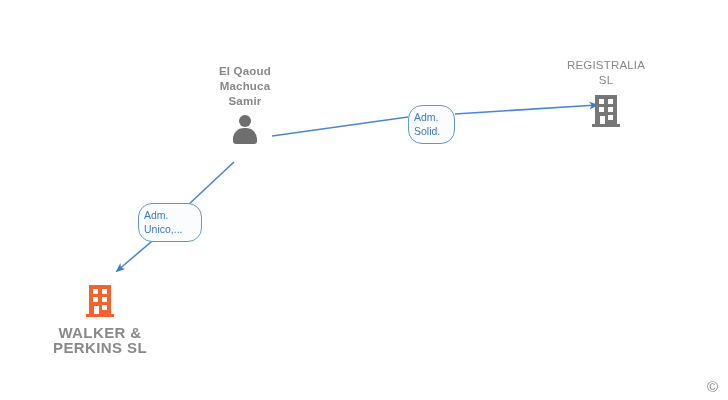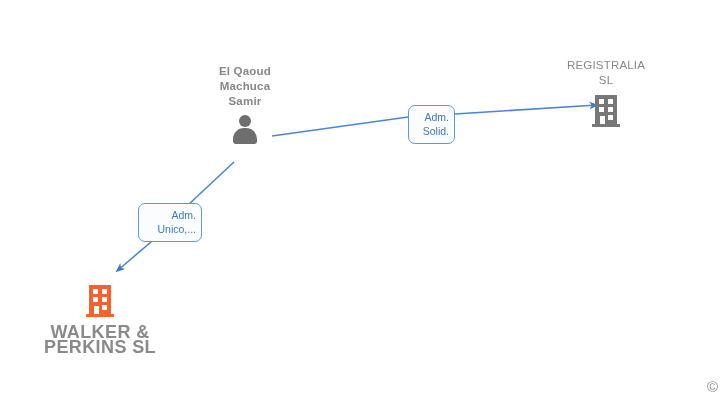--- a/index.html
+++ b/index.html
@@ -38,21 +38,21 @@
     color: #888888;
     font-size: 11.5px;
     line-height: 15px;
     text-align: center;
     letter-spacing: .2px;
     white-space: pre-line;
   }
   .node-label.bold {
     font-weight: bold;
     color: #8a8a8a;
-    font-size: 18px;
+    font-size: 15px;
     letter-spacing: .4px;
   }
 
   
   #node-person {
     left: 175px;
     top: 64px;
     font-weight: bold;
   }
   #node-person .node-label { margin-bottom: 6px; }
@@ -130,26 +130,26 @@
     left: 30px;
     top: 285px;
   }
   #node-walker .building-icon { color: #f4632c; }
   #node-walker .node-label { margin-top: 8px; }
 
   
   .edge-label {
     position: absolute;
     border: 1px solid #5b9bd5;
-    border-radius: 7px;
+    border-radius: 14px;
     background: #fbfcfe;
     color: #3c78c8;
     font-size: 10.5px;
     line-height: 14px;
-    text-align: right;
+    text-align: left;
     padding: 4px 5px 5px 5px;
     box-sizing: border-box;
     white-space: pre-line;
   }
   #edge-label-solid {
     left: 408px;
     top: 105px;
     width: 47px;
   }
   #edge-label-unico {

